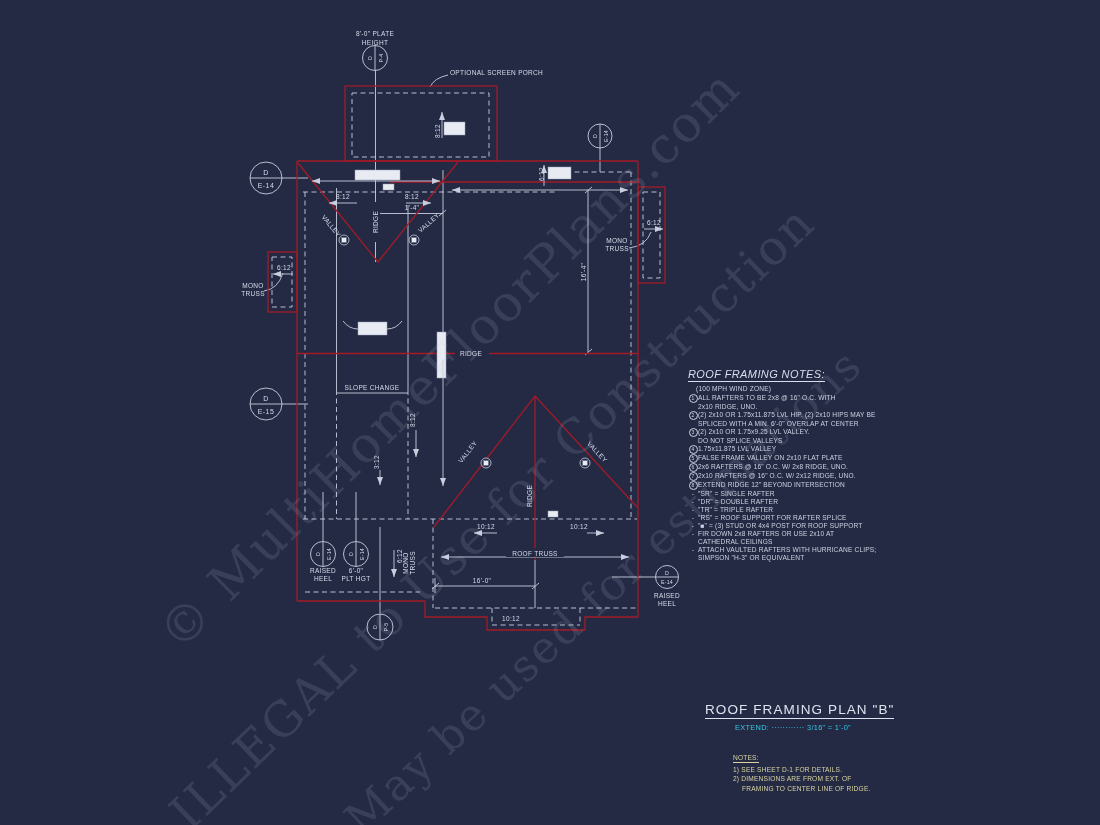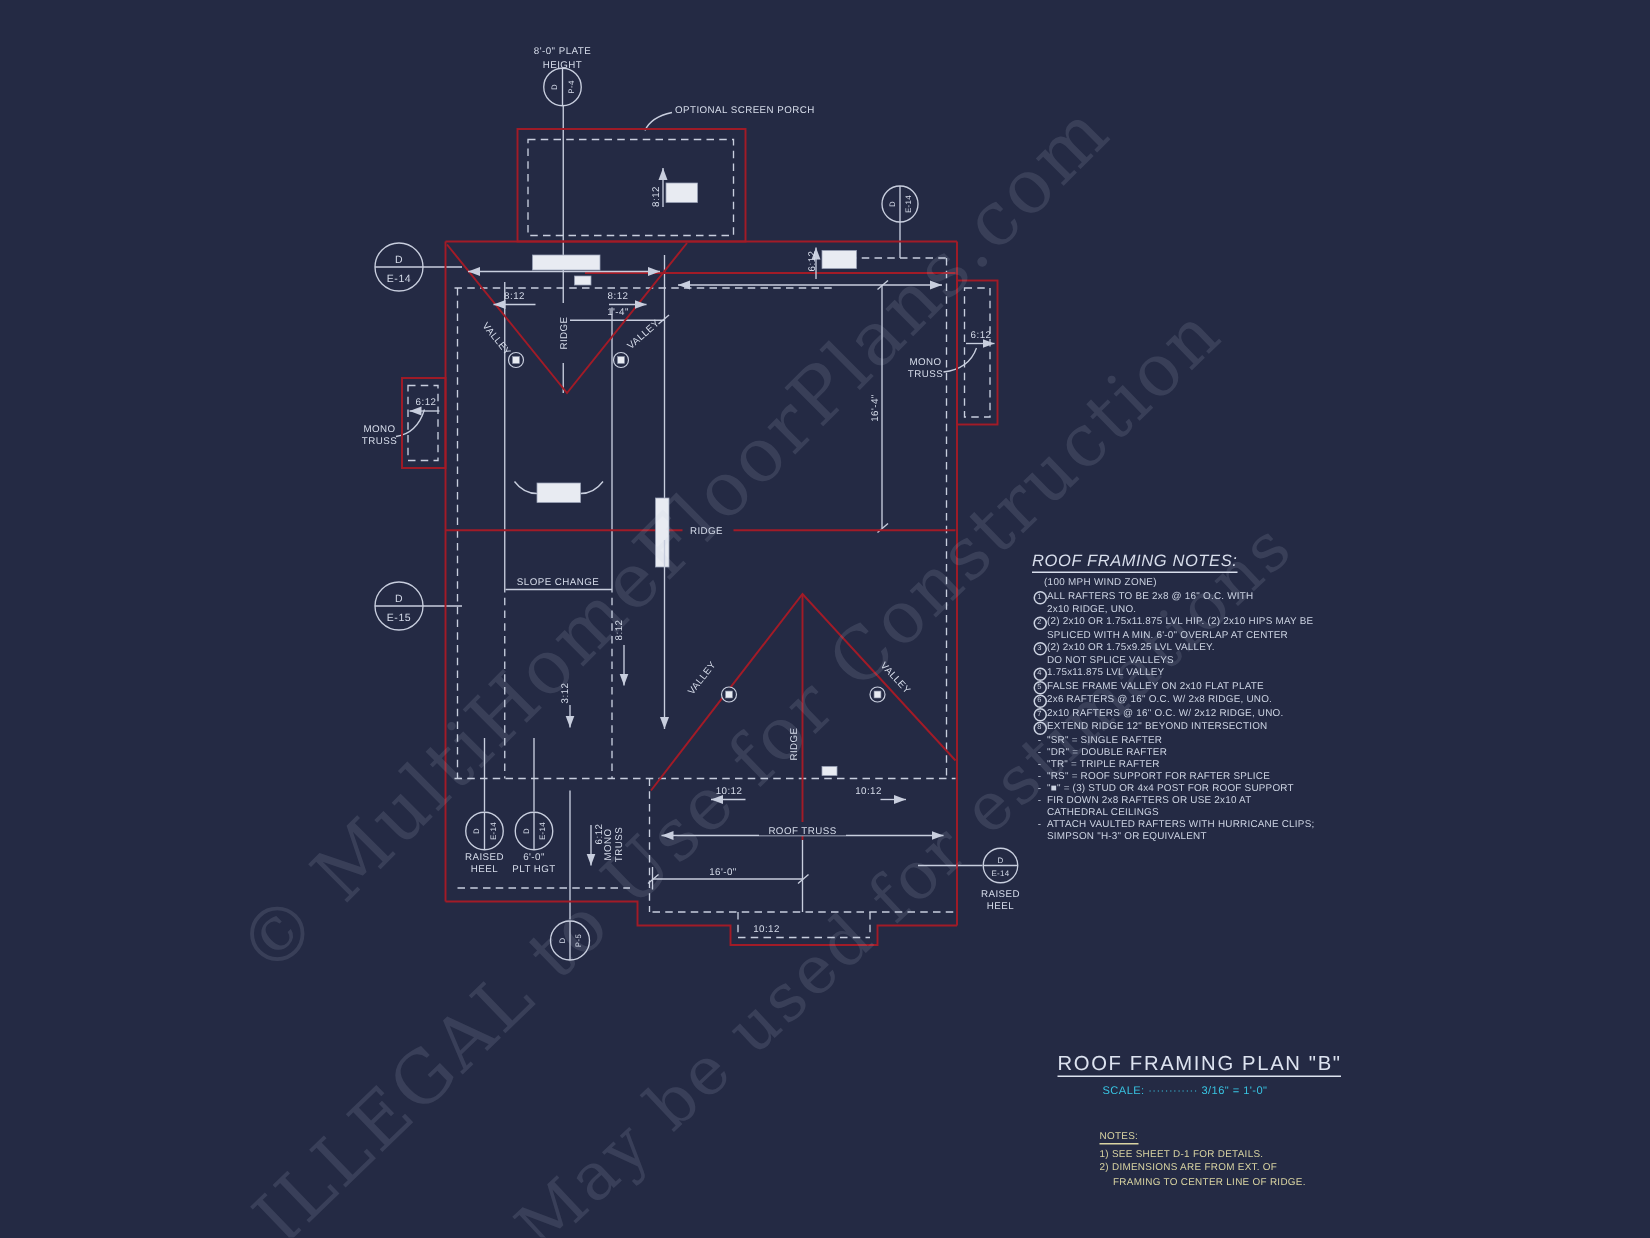--- a/index.html
+++ b/index.html
@@ -371,21 +371,21 @@
     </div>
   <div class="nrow">
       <span class="m"></span>
       <span class="t">SIMPSON "H-3" OR EQUIVALENT</span>
     </div>
 </div>
 
 <div id="title-block">
   <div class="tb-title">ROOF FRAMING PLAN "B"</div>
   <div class="tb-scale">
-    <span>SCALE:</span>
+    <span>EXTEND:</span>
     <span>············</span>
     <span>3/16" = 1'-0"</span>
   </div>
 </div>
 
 <div id="bottom-notes">
   <div class="bn-title">NOTES:</div>
   <div>1) SEE SHEET D-1 FOR DETAILS.</div>
   <div>2) DIMENSIONS ARE FROM EXT. OF</div>
   <div class="ind">FRAMING TO CENTER LINE OF RIDGE.</div>

